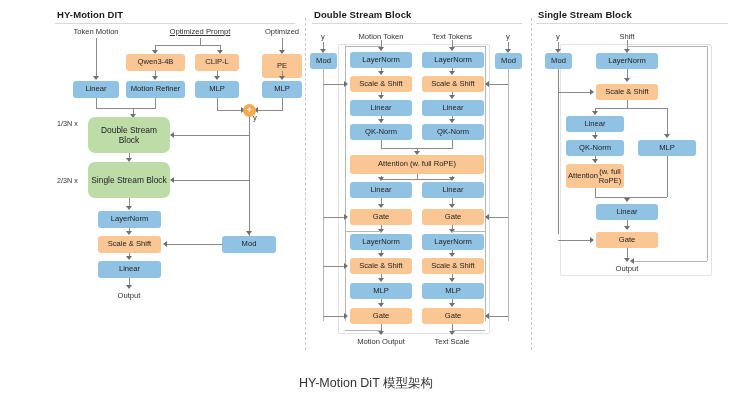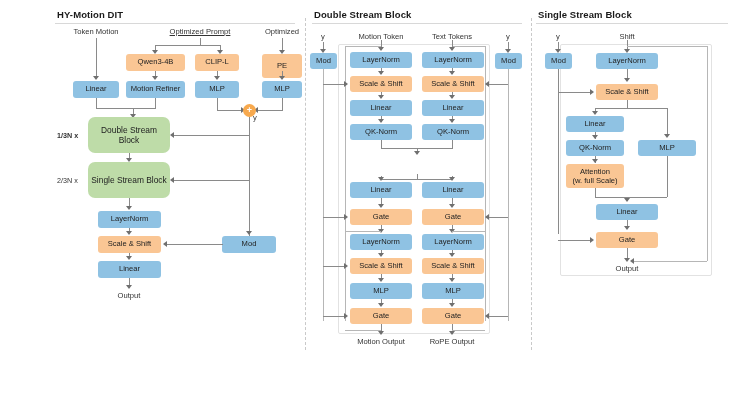--- a/index.html
+++ b/index.html
@@ -93,21 +93,21 @@
   <div class="ln v" style="left:282px;top:98px;height:12px;"></div>
   <div class="ln h" style="left:255px;top:110px;width:28px;"></div>
   <div class="arw l" style="left:254px;top:107px;"></div>
   <div class="plus" style="left:243px;top:104px;">+</div>
   <div class="lbl" style="left:253px;top:113px;">y</div>
 
   <div class="ln v" style="left:249px;top:117px;height:120px;"></div>
 
   <div class="node green two" style="left:88px;top:117px;width:82px;height:36px;">Double Stream Block</div>
   <div class="node green two" style="left:88px;top:162px;width:82px;height:36px;">Single Stream Block</div>
-  <div class="lbl small" style="left:57px;top:131px;font-weight:bold;">1/3N x</div>
+  <div class="lbl small" style="left:57px;top:119px;">1/3N x</div>
   <div class="lbl small" style="left:57px;top:176px;">2/3N x</div>
 
   <div class="ln h" style="left:174px;top:135px;width:75px;"></div>
   <div class="arw l" style="left:170px;top:132px;"></div>
   <div class="ln h" style="left:174px;top:180px;width:75px;"></div>
   <div class="arw l" style="left:170px;top:177px;"></div>
 
   <div class="ln v" style="left:129px;top:153px;height:6px;"></div>
   <div class="arw d" style="left:126px;top:158px;"></div>
 
@@ -172,20 +172,21 @@
   <div class="node orange" style="left:422px;top:76px;width:62px;height:16px;">Scale &amp; Shift</div>
   <div class="node blue" style="left:422px;top:100px;width:62px;height:16px;">Linear</div>
   <div class="node blue" style="left:422px;top:124px;width:62px;height:16px;">QK-Norm</div>
   <div class="node blue" style="left:422px;top:182px;width:62px;height:16px;">Linear</div>
   <div class="node orange" style="left:422px;top:209px;width:62px;height:16px;">Gate</div>
   <div class="node blue" style="left:422px;top:234px;width:62px;height:16px;">LayerNorm</div>
   <div class="node orange" style="left:422px;top:258px;width:62px;height:16px;">Scale &amp; Shift</div>
   <div class="node blue" style="left:422px;top:283px;width:62px;height:16px;">MLP</div>
   <div class="node orange" style="left:422px;top:308px;width:62px;height:16px;">Gate</div>
 
+  <div class="node orange" style="left:350px;top:155px;width:134px;height:19px;">Attention (w. full RoPE)</div>
 
   <div class="ln v" style="left:381px;top:40px;height:9px;"></div>
   <div class="arw d" style="left:378px;top:47px;"></div>
   <div class="ln v" style="left:452px;top:40px;height:9px;"></div>
   <div class="arw d" style="left:449px;top:47px;"></div>
 
   <div class="ln v" style="left:381px;top:68px;height:6px;"></div>
   <div class="arw d" style="left:378px;top:71px;"></div>
   <div class="ln v" style="left:381px;top:92px;height:6px;"></div>
   <div class="arw d" style="left:378px;top:95px;"></div>
@@ -252,21 +253,21 @@
   <div class="arw r" style="left:344px;top:313px;"></div>
 
   <div class="ln h" style="left:488px;top:84px;width:20px;"></div>
   <div class="arw l" style="left:485px;top:81px;"></div>
   <div class="ln h" style="left:488px;top:217px;width:20px;"></div>
   <div class="arw l" style="left:485px;top:214px;"></div>
   <div class="ln h" style="left:488px;top:316px;width:20px;"></div>
   <div class="arw l" style="left:485px;top:313px;"></div>
 
   <div class="lbl c" style="left:381px;top:337px;">Motion Output</div>
-  <div class="lbl c" style="left:452px;top:337px;">RoPE Output</div>
+  <div class="lbl c" style="left:452px;top:337px;">Text Scale</div>
 
   <div class="panel-title" style="left:538px;top:9px;">Single Stream Block</div>
   <div class="rule" style="left:536px;top:23px;width:192px;"></div>
 
   <div class="grp" style="left:560px;top:44px;width:152px;height:232px;"></div>
 
   <div class="lbl c" style="left:558px;top:32px;">y</div>
   <div class="lbl c" style="left:627px;top:32px;">Shift</div>
 
   <div class="ln v" style="left:558px;top:42px;height:9px;"></div>
@@ -279,23 +280,23 @@
   <div class="ln h lt" style="left:633px;top:261px;width:74px;"></div>
   <div class="arw l" style="left:630px;top:258px;"></div>
 
   <div class="node blue" style="left:545px;top:53px;width:27px;height:16px;">Mod</div>
   <div class="ln v" style="left:558px;top:69px;height:165px;"></div>
 
   <div class="node blue" style="left:596px;top:53px;width:62px;height:16px;">LayerNorm</div>
   <div class="node orange" style="left:596px;top:84px;width:62px;height:16px;">Scale &amp; Shift</div>
   <div class="node blue" style="left:566px;top:116px;width:58px;height:16px;">Linear</div>
   <div class="node blue" style="left:566px;top:140px;width:58px;height:16px;">QK-Norm</div>
-  <div class="node orange two" style="left:566px;top:164px;width:58px;height:24px;flex-direction:column;">
+  <div class="node orange two" style="left:566px;top:164px;width:58px;height:24px;">
     <span>Attention</span>
-    <span>(w. full Scale)</span>
+    <span>(w. full RoPE)</span>
   </div>
   <div class="node blue" style="left:638px;top:140px;width:58px;height:16px;">MLP</div>
   <div class="node blue" style="left:596px;top:204px;width:62px;height:16px;">Linear</div>
   <div class="node orange" style="left:596px;top:232px;width:62px;height:16px;">Gate</div>
 
   <div class="ln v" style="left:627px;top:69px;height:11px;"></div>
   <div class="arw d" style="left:624px;top:78px;"></div>
   <div class="ln h" style="left:558px;top:92px;width:33px;"></div>
   <div class="arw r" style="left:590px;top:89px;"></div>
 
@@ -319,14 +320,15 @@
 
   <div class="ln v" style="left:627px;top:220px;height:8px;"></div>
   <div class="arw d" style="left:624px;top:226px;"></div>
   <div class="ln h" style="left:558px;top:240px;width:33px;"></div>
   <div class="arw r" style="left:590px;top:237px;"></div>
 
   <div class="ln v" style="left:627px;top:248px;height:12px;"></div>
   <div class="arw d" style="left:624px;top:258px;"></div>
   <div class="lbl c" style="left:627px;top:264px;">Output</div>
 
+  <div class="caption" style="top:375px;">HY-Motion DiT 模型架构</div>
 
 </div>
 
 </body></html>

